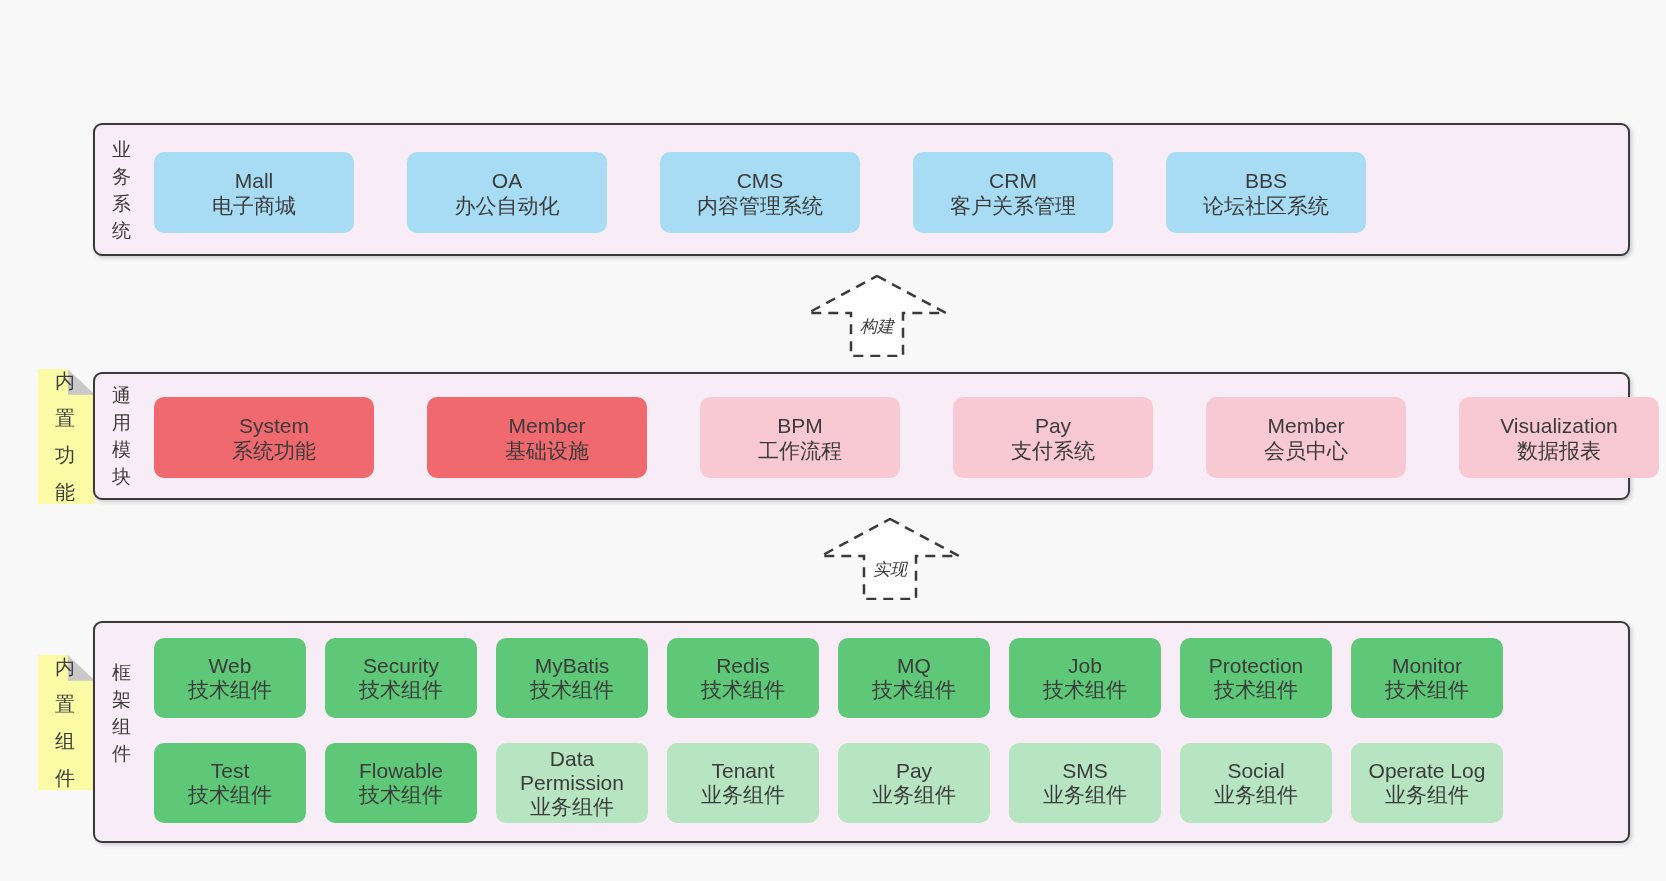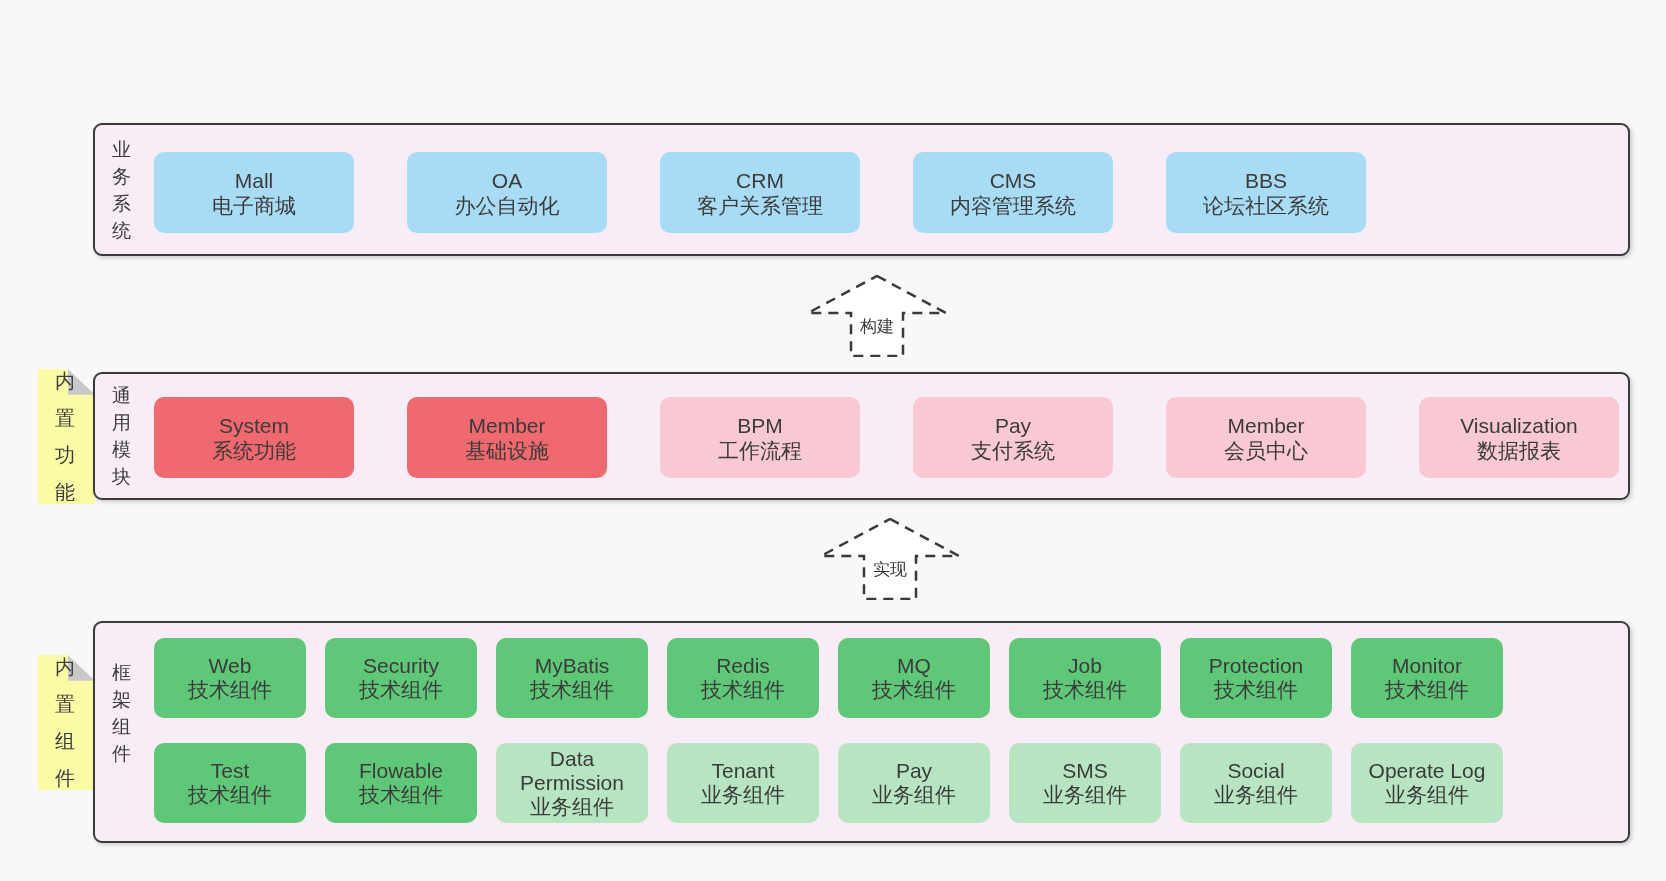--- a/index.html
+++ b/index.html
@@ -26,21 +26,21 @@
   #layer-business .row{top:27px;}
   #layer-modules .row{top:23px;}
   #layer-components .row.r1{top:15px;}
   #layer-components .row.r2{top:120px;}
 
   .box{width:200px;height:81px;border-radius:10px;display:flex;flex-direction:column;
        align-items:center;justify-content:center;text-align:center;
        font-size:21px;line-height:25px;color:#3b3b3b;}
   .cols8 .box{width:152px;height:80px;line-height:24px;}
   .blue {background:#a8dcf5;}
-  .red  {background:#f0696e;}
+  .red  {background:#f0696e;padding-left:20px;}
   .pink {background:#f9c9d3;}
   .green{background:#5fc878;}
   .lgreen{background:#b7e5c1;}
   .wrap-narrow{display:inline-block;max-width:118px;}
 
   
   .sticky{position:absolute;left:38px;width:57px;height:135px;z-index:1;}
   #sticky-modules{top:369px;}
   #sticky-components{top:655px;}
   .sticky-paper{position:absolute;left:0;top:0;width:100%;height:100%;background:#fbfba6;
@@ -51,21 +51,21 @@
   .sticky-label{position:absolute;left:50%;top:50%;transform:translate(-50%,-50%);
                 width:23px;font-size:20px;line-height:37px;color:#3c3c3c;
                 text-align:left;word-break:break-all;}
 
   
   .arrow{position:absolute;width:140px;height:82px;z-index:1;}
   #arrow-build{left:807px;top:275px;}
   #arrow-implement{left:820px;top:518px;}
   .arrow svg{position:absolute;left:0;top:0;}
   .arrow-label{position:absolute;left:50%;top:40px;transform:translateX(-50%);
-               background:#ffffff;font-size:17px;color:#3c3c3c;padding:0 2px;white-space:nowrap;}
+               background:#ffffff;font-size:17px;color:#3c3c3c;padding:0 2px;white-space:nowrap;font-style:italic;}
 </style>
 </head>
 <body>
 
 <div id="stage">
 
   <div class="sticky" id="sticky-modules">
     <div class="sticky-paper"></div>
     <div class="sticky-fold"></div>
     <div class="sticky-label">内置功能</div>
@@ -81,26 +81,26 @@
     <div class="row cols6">
       <div class="box blue">
         <span>Mall</span>
         <span>电子商城</span>
       </div>
       <div class="box blue">
         <span>OA</span>
         <span>办公自动化</span>
       </div>
       <div class="box blue">
+        <span>CMS</span>
+        <span>内容管理系统</span>
+      </div>
+      <div class="box blue">
         <span>CRM</span>
         <span>客户关系管理</span>
-      </div>
-      <div class="box blue">
-        <span>CMS</span>
-        <span>内容管理系统</span>
       </div>
       <div class="box blue">
         <span>BBS</span>
         <span>论坛社区系统</span>
       </div>
     </div>
   </div>
 
   <div class="arrow" id="arrow-build">
     <svg width="140" height="82" viewBox="0 0 140 82">

